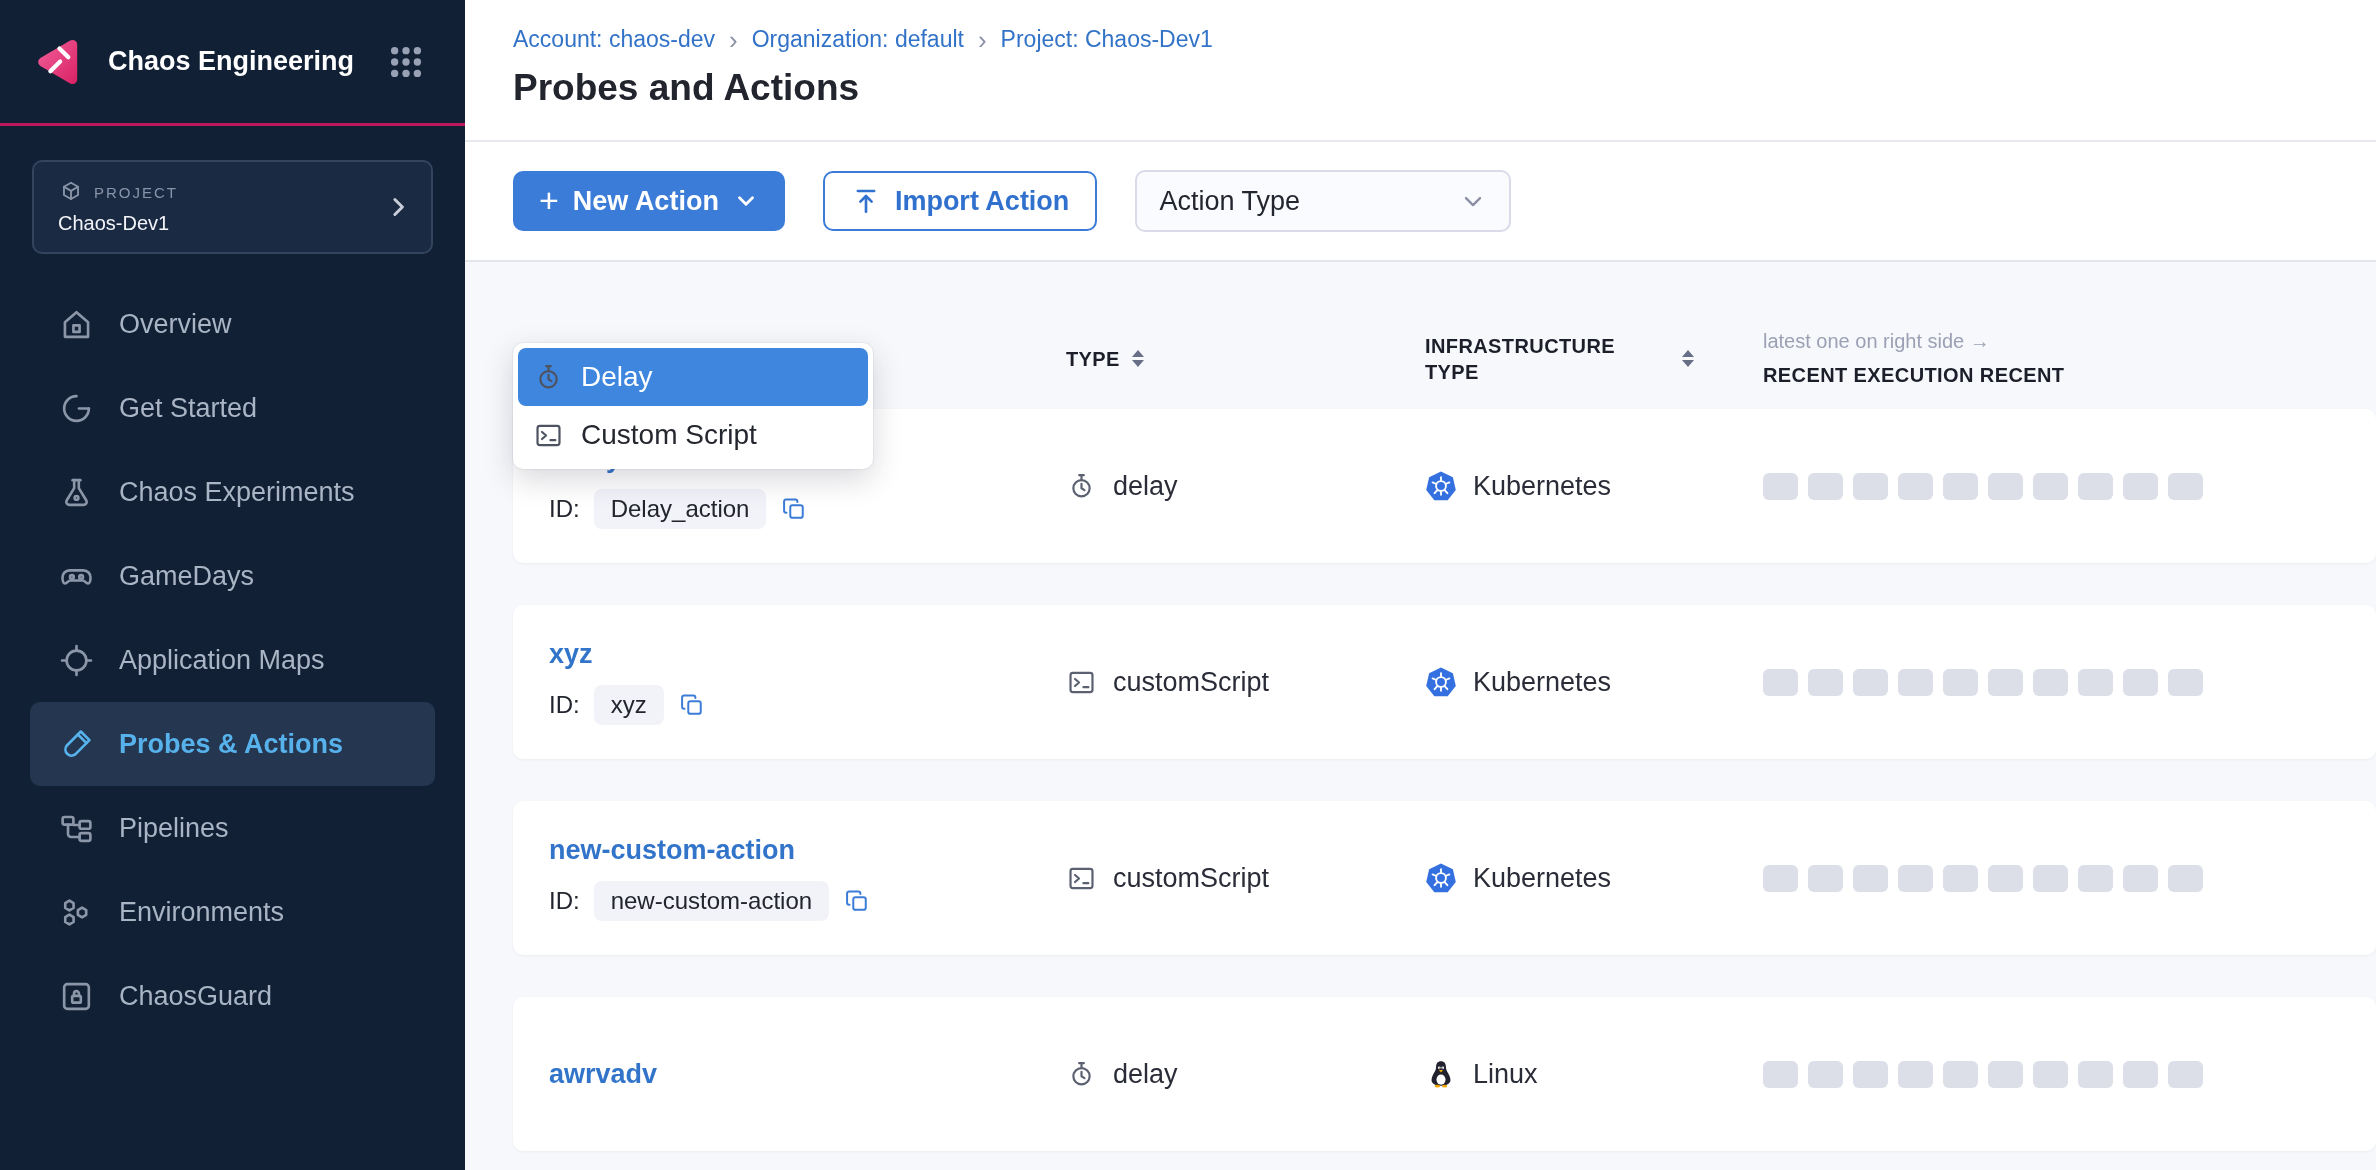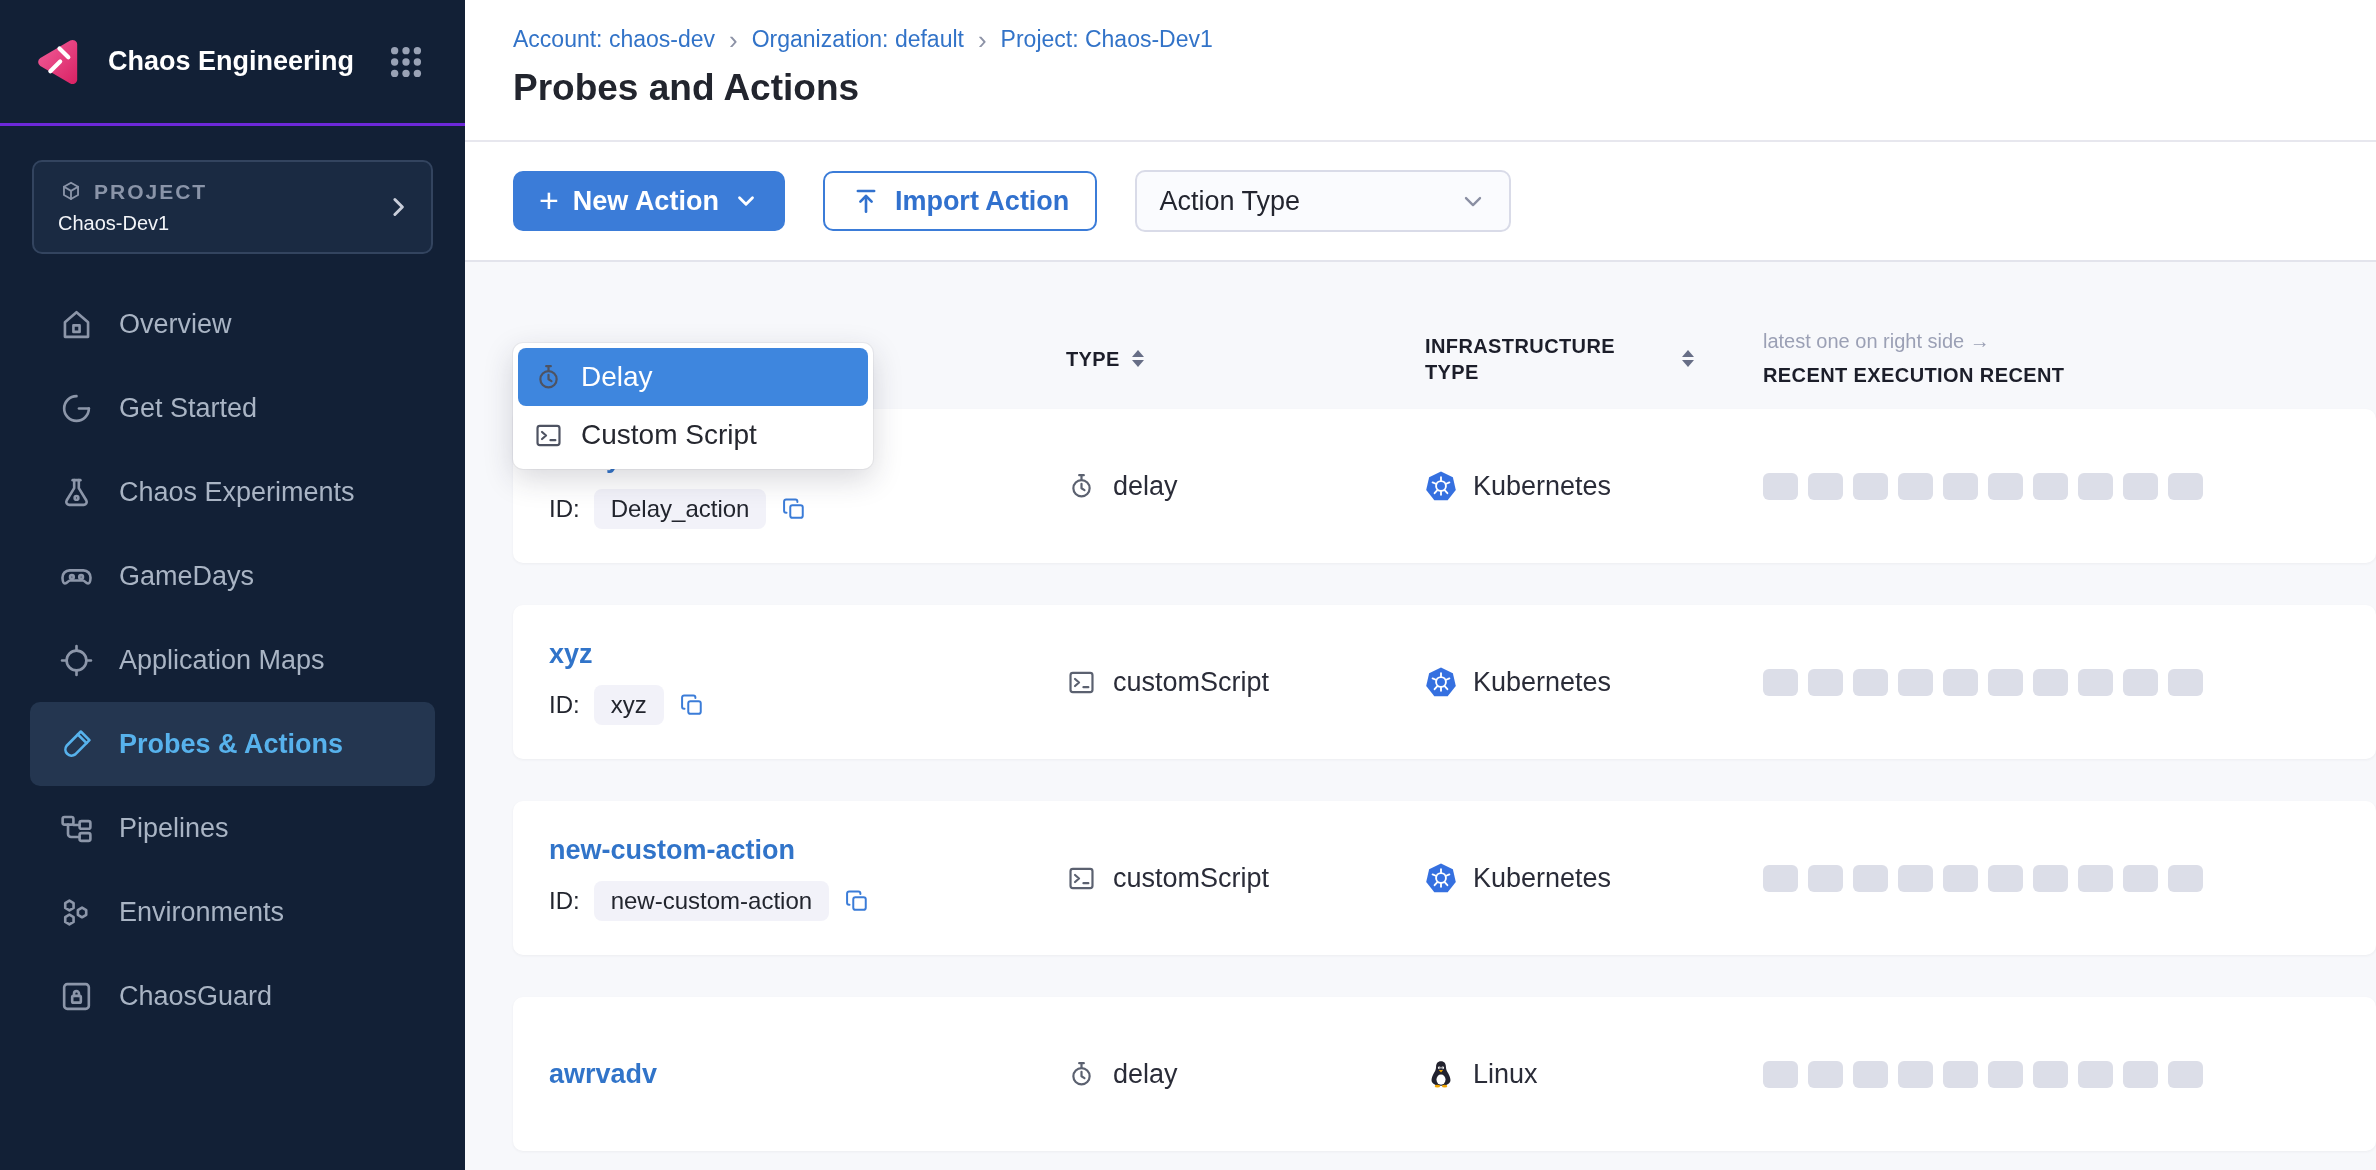--- a/index.html
+++ b/index.html
@@ -2,31 +2,31 @@
 <html><head>
 <meta charset="utf-8">
 <style>
   * { margin:0; padding:0; box-sizing:border-box; }
   html,body { width:2376px; height:1170px; overflow:hidden; }
   body { font-family:"Liberation Sans","DejaVu Sans",sans-serif; background:#fff; }
   .app { display:flex; width:100%; height:100%; }
 
   
   .sidebar { width:465px; height:100%; background:#122036; flex:none; display:flex; flex-direction:column; }
-  .side-header { height:126px; display:flex; align-items:center; gap:20px; padding:0 36px 0 30px; border-bottom:3px solid #6d28d9; }
+  .side-header { height:126px; display:flex; align-items:center; gap:20px; padding:0 36px 0 30px; border-bottom:3px solid #be185d; }
   .logo { width:58px; height:56px; flex:none; display:flex; }
   .logo svg { width:100%; height:100%; }
   .app-title { color:#FFFFFF; font-size:27px; font-weight:bold; flex:1; }
   .grid-btn { width:46px; height:46px; display:flex; align-items:center; justify-content:center; cursor:pointer; }
   .grid-btn svg { width:42px; height:42px; }
 
   .project-card { position:relative; margin:34px 32px 28px 32px; background:#1A2A42; border:2px solid #33445F; border-radius:10px; padding:17px 60px 17px 24px; cursor:pointer; }
   .proj-top { display:flex; align-items:center; gap:10px; color:#8A94A8; }
   .proj-top .ic { width:26px; height:26px; }
-  .proj-label { font-size:21px; font-weight:bold; letter-spacing:2px; }
+  .proj-label { font-size:15px; font-weight:normal; letter-spacing:2px; }
   .proj-name { color:#F2F4F8; font-size:20px; margin-top:7px; }
   .proj-chevron { position:absolute; right:18px; top:50%; transform:translateY(-50%); color:#C9CEDA; display:flex; }
   .proj-chevron svg { width:30px; height:30px; }
 
   .nav { display:flex; flex-direction:column; }
   .nav-item { height:84px; margin:0 30px; border-radius:10px; display:flex; align-items:center; gap:24px; padding:0 28px; color:#A9B4C4; cursor:pointer; }
   .nav-item .ic { width:37px; height:37px; color:#8C96A9; flex:none; }
   .nav-item .nav-label { font-size:27px; }
   .nav-item.active { background:#243650; color:#57B2EC; }
   .nav-item.active .ic { color:#57B2EC; }

